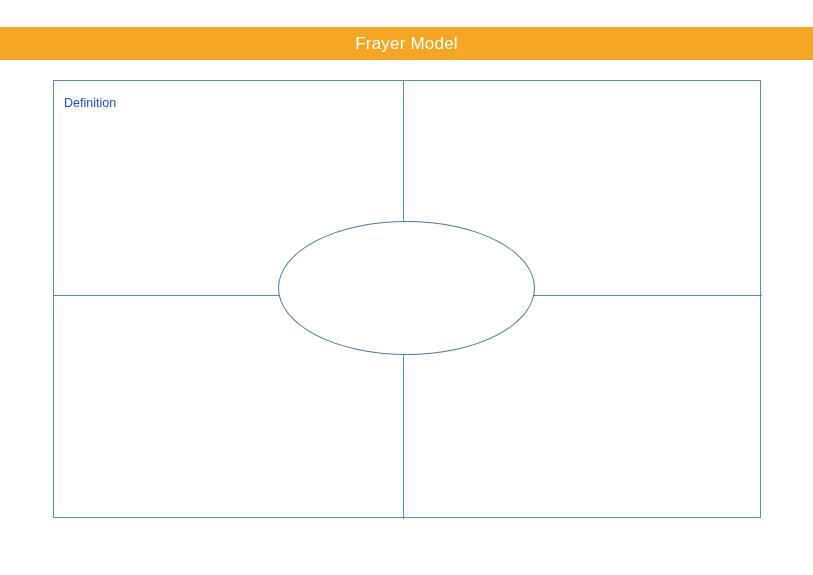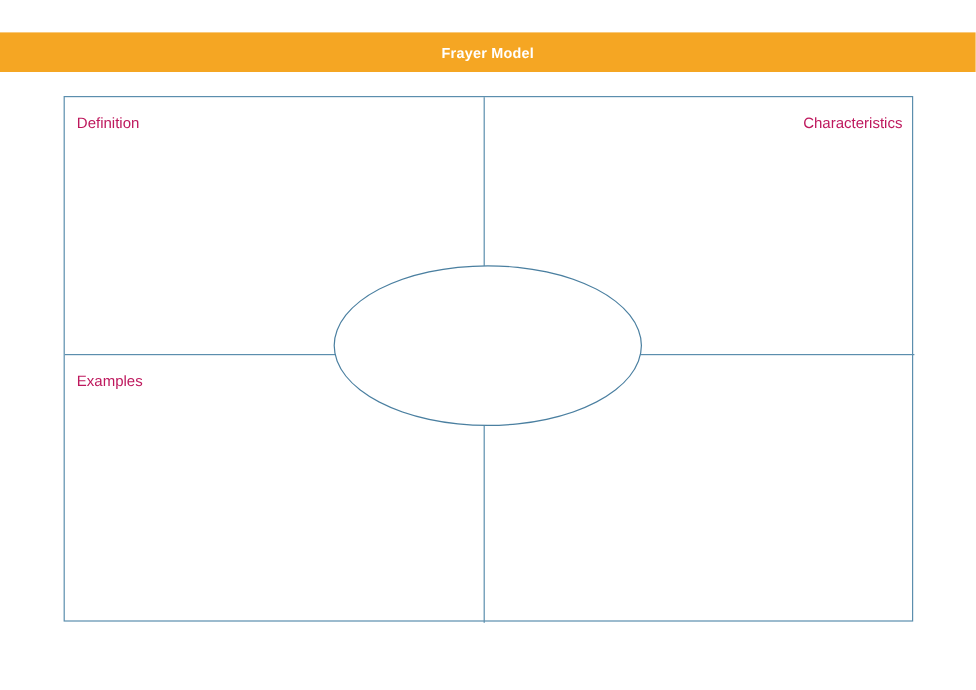--- a/index.html
+++ b/index.html
@@ -24,22 +24,22 @@
     width: 813px;
     height: 33px;
     background: #f5a623;
     display: flex;
     align-items: center;
     justify-content: center;
     box-sizing: border-box;
   }
   #title-text {
     color: #ffffff;
-    font-size: 12px;
-    font-weight: bold;
+    font-size: 17px;
+    font-weight: normal;
     letter-spacing: 0.2px;
     line-height: 1;
     font-family: "Liberation Sans", sans-serif;
   }
 
   
   #frayer-diagram {
     position: absolute;
     left: 53px;
     top: 80px;
@@ -84,21 +84,21 @@
 
   
   .quadrant {
     position: absolute;
     box-sizing: border-box;
     z-index: 2;
   }
   .quadrant-label {
     position: absolute;
     font-size: 12.5px;
-    color: #be185d;
+    color: #1d4ed8;
     white-space: nowrap;
     font-family: "Liberation Sans", sans-serif;
   }
 
   #quadrant-definition {
     left: 0;  top: 0;  width: 349px; height: 214px;
   }
   #quadrant-definition .quadrant-label {
     left: 10px; top: 15px;
   }
@@ -141,26 +141,18 @@
 <div id="frayer-diagram">
 
   <div class="divider-vertical"></div>
   <div class="divider-horizontal"></div>
 
   <div class="quadrant" id="quadrant-definition">
     <span class="quadrant-label">Definition</span>
     <div class="write-area"></div>
   </div>
 
-  <div class="quadrant" id="quadrant-characteristics">
-    <span class="quadrant-label">Characteristics</span>
-    <div class="write-area"></div>
-  </div>
 
-  <div class="quadrant" id="quadrant-examples">
-    <span class="quadrant-label">Examples</span>
-    <div class="write-area"></div>
-  </div>
 
 
   <div id="center-ellipse"></div>
 
 </div>
 
 </body></html>

